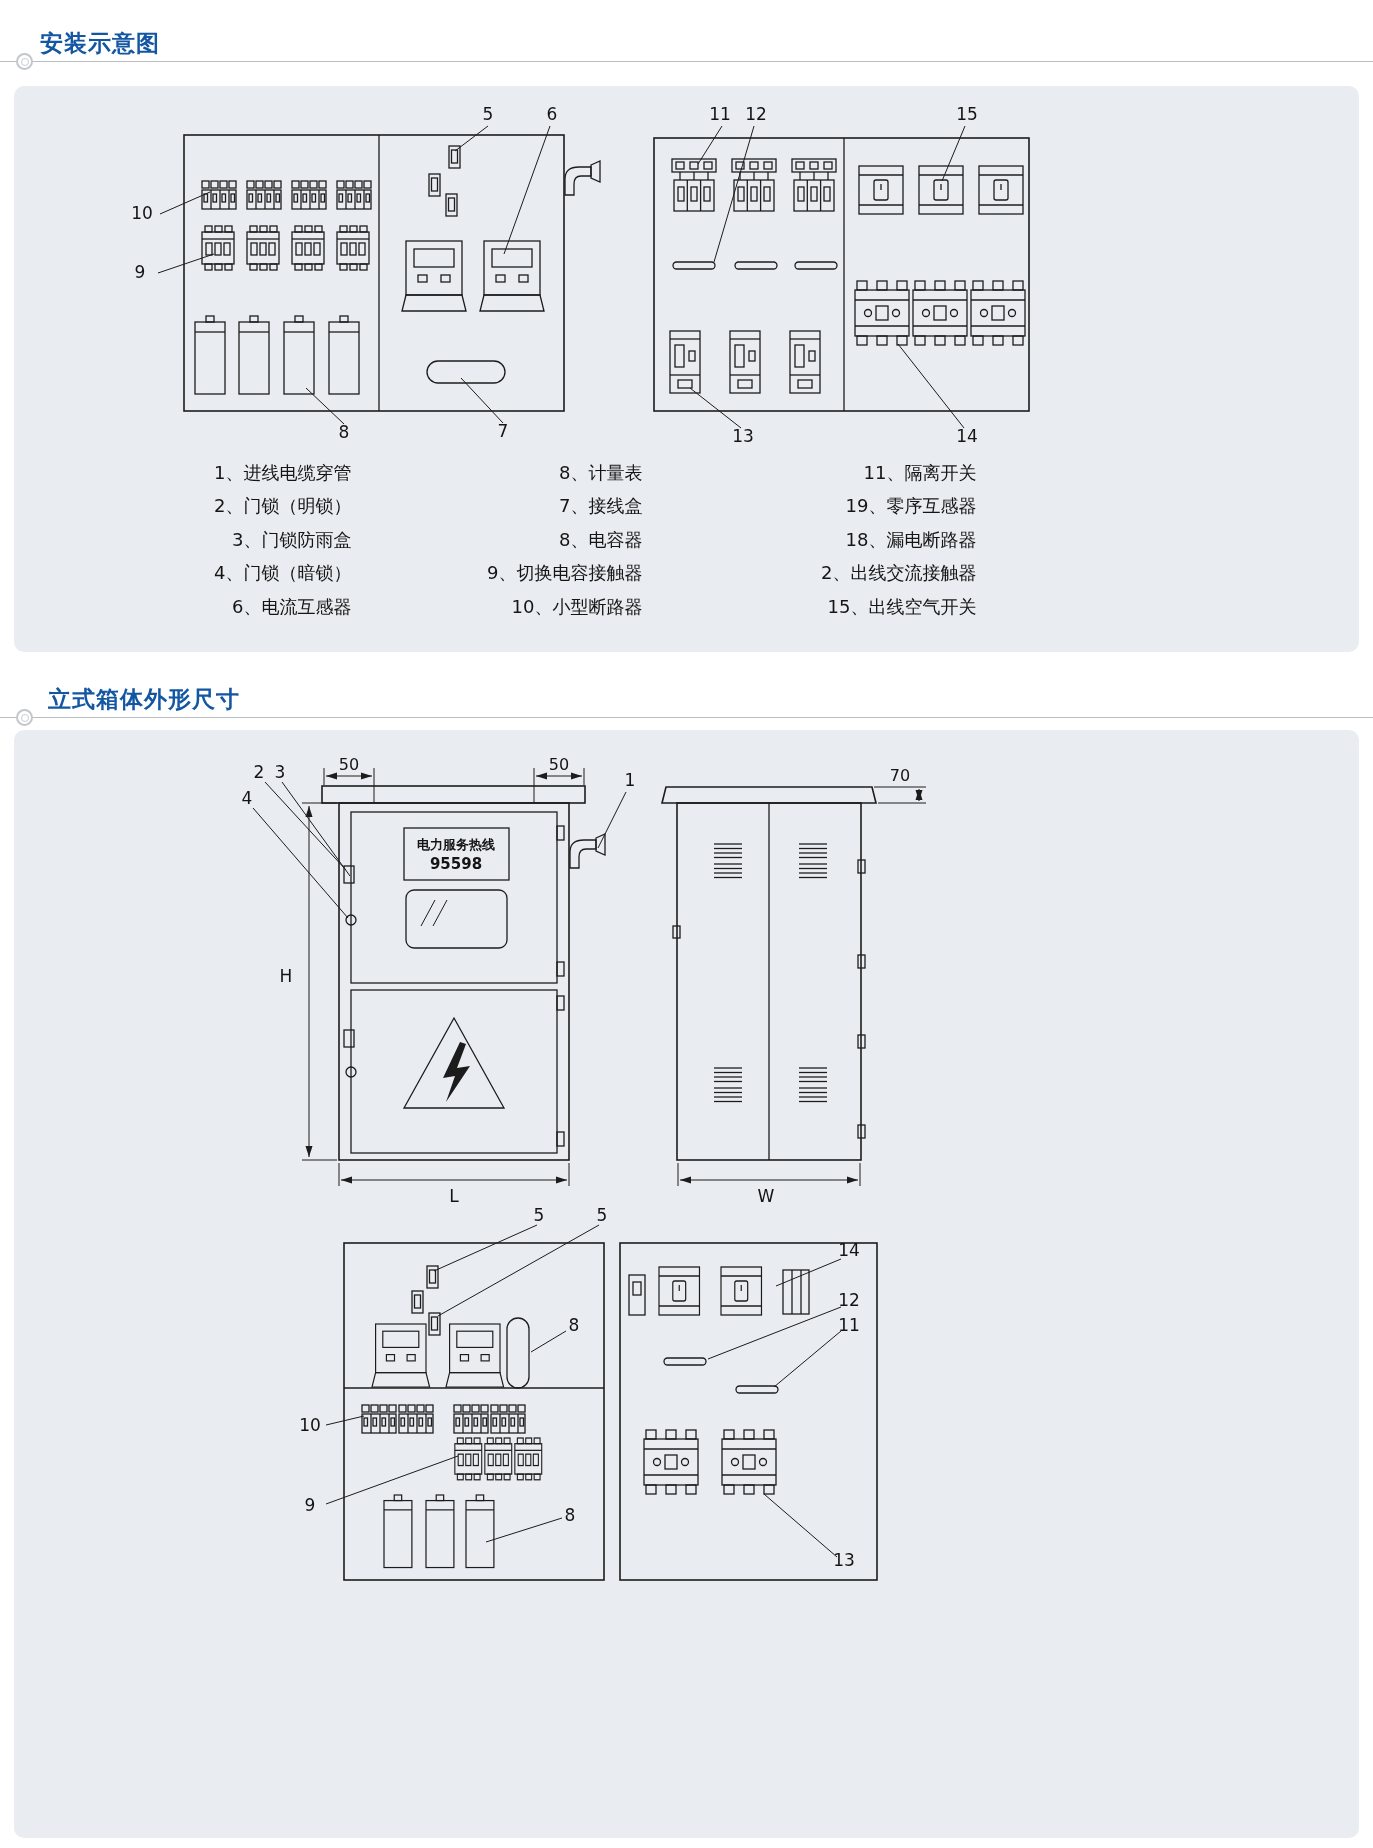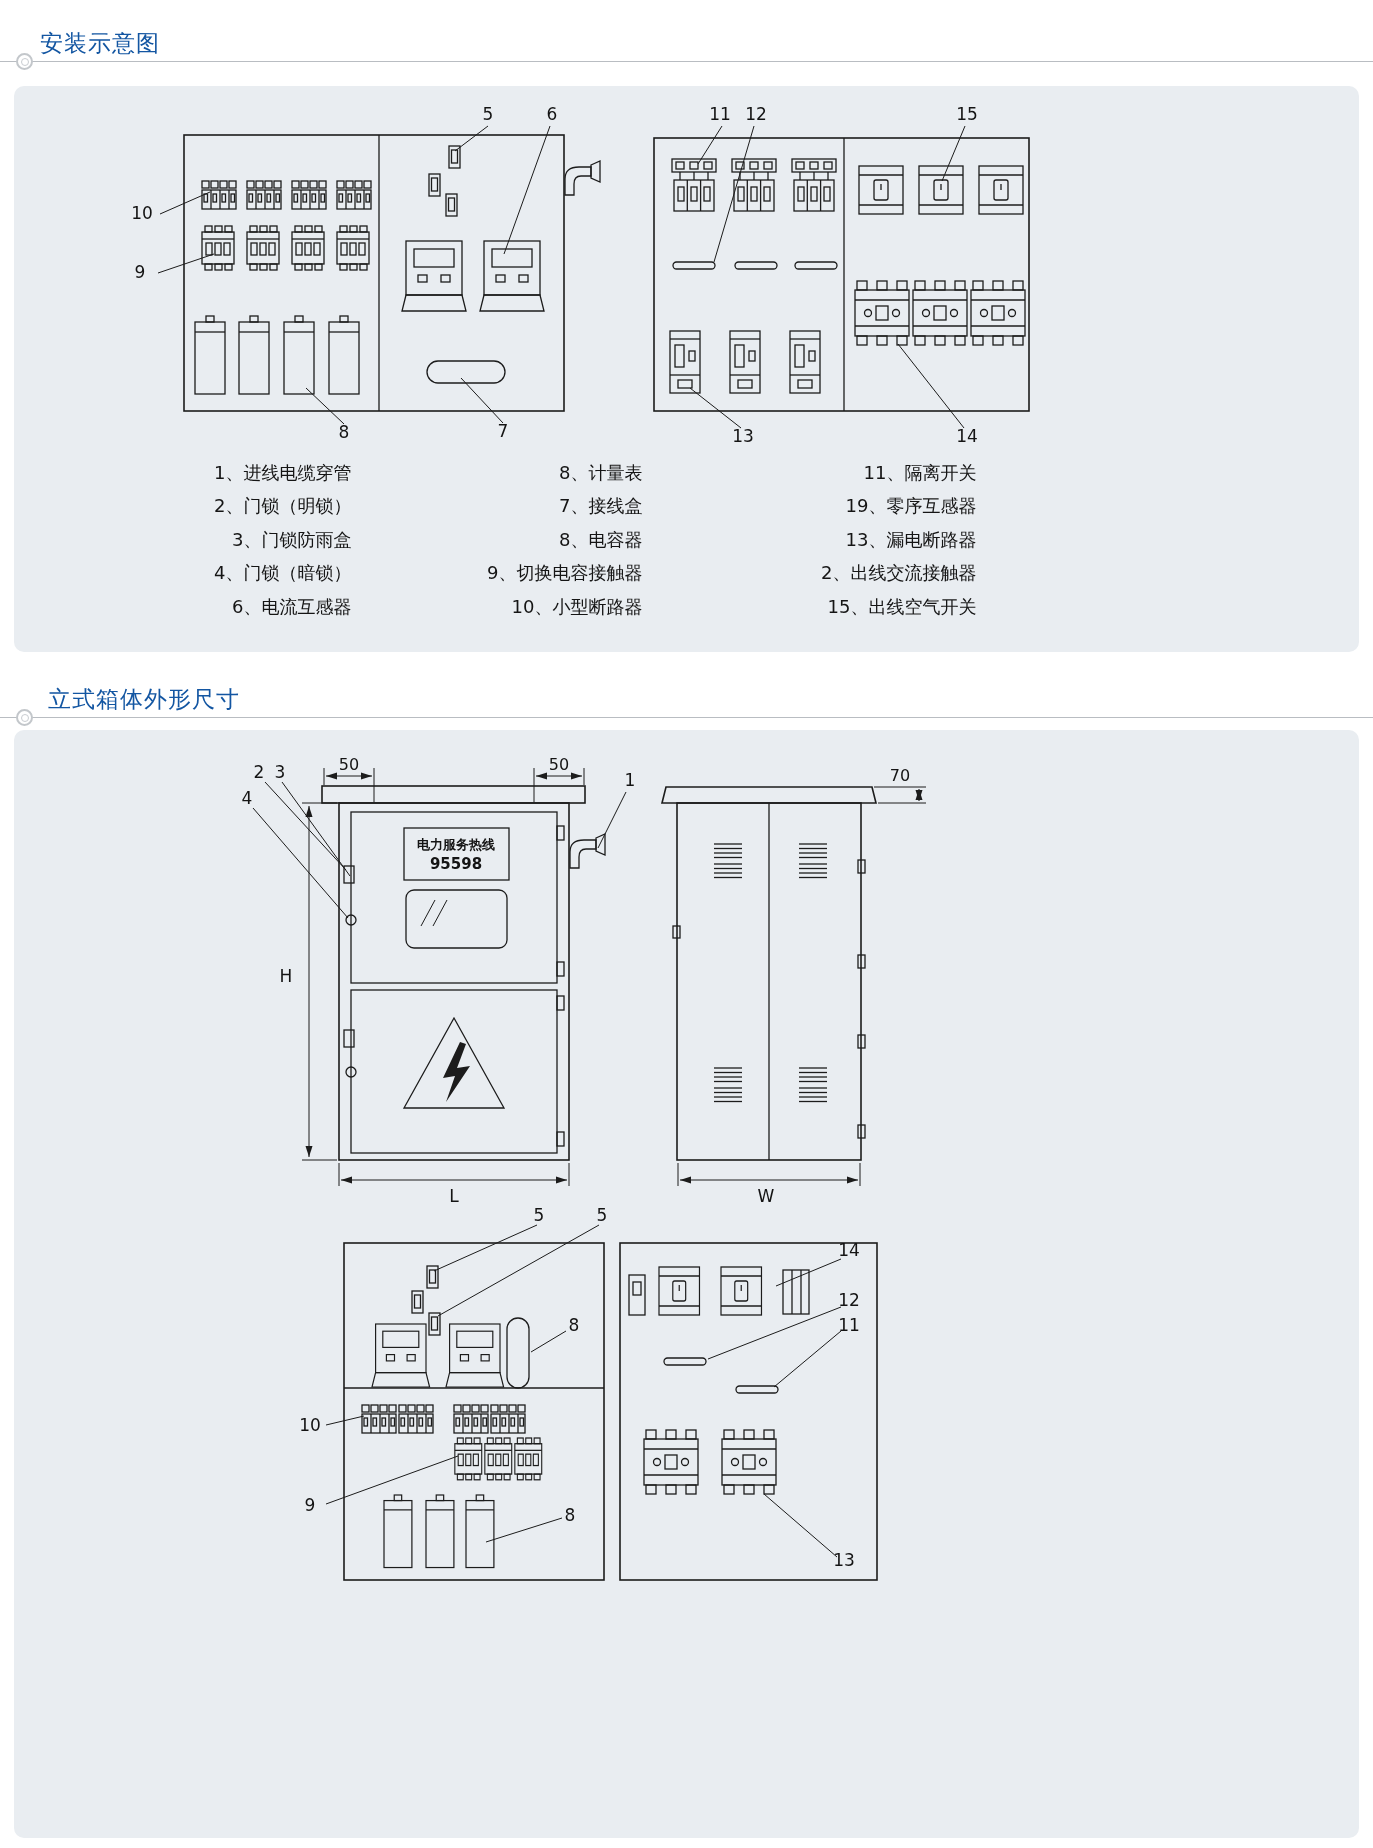--- a/index.html
+++ b/index.html
@@ -3,21 +3,21 @@
 <meta charset="utf-8">
 <style>
   * { margin:0; padding:0; box-sizing:border-box; }
   html,body { background:#ffffff; }
   body {
     width:1373px; height:1848px; position:relative;
     font-family:"DejaVu Sans","Liberation Sans",sans-serif;
     overflow:hidden;
   }
   .sec-title {
-    position:absolute; color:#1356a2; font-size:23px; font-weight:normal;
+    position:absolute; color:#1356a2; font-size:23px; font-weight:bold;
     letter-spacing:1px; z-index:3;
   }
   .rule {
     position:absolute; left:0; width:100%; height:0;
     border-top:1.5px solid #b9bdc2; z-index:1;
   }
   .ring {
     position:absolute; width:17px; height:17px; background:#ffffff;
     border:2px solid #c3c7cb; border-radius:50%; z-index:2;
   }
@@ -239,21 +239,21 @@
   <div class="legend-col" style="left:473px">
     <div class="legend-item">8、计量表</div>
     <div class="legend-item">7、接线盒</div>
     <div class="legend-item">8、电容器</div>
     <div class="legend-item">9、切换电容接触器</div>
     <div class="legend-item">10、小型断路器</div>
   </div>
   <div class="legend-col" style="left:807px">
     <div class="legend-item">11、隔离开关</div>
     <div class="legend-item">19、零序互感器</div>
-    <div class="legend-item">13、漏电断路器</div>
+    <div class="legend-item">18、漏电断路器</div>
     <div class="legend-item">2、出线交流接触器</div>
     <div class="legend-item">15、出线空气开关</div>
   </div>
 </div>
 
 <span class="sec-title" style="left:48px; top:684px">立式箱体外形尺寸</span>
 <div class="rule" style="top:717px"></div>
 <div class="ring" style="left:16px; top:709px"></div>
 
 <div class="panel" style="left:14px; top:730px; width:1345px; height:1108px">

